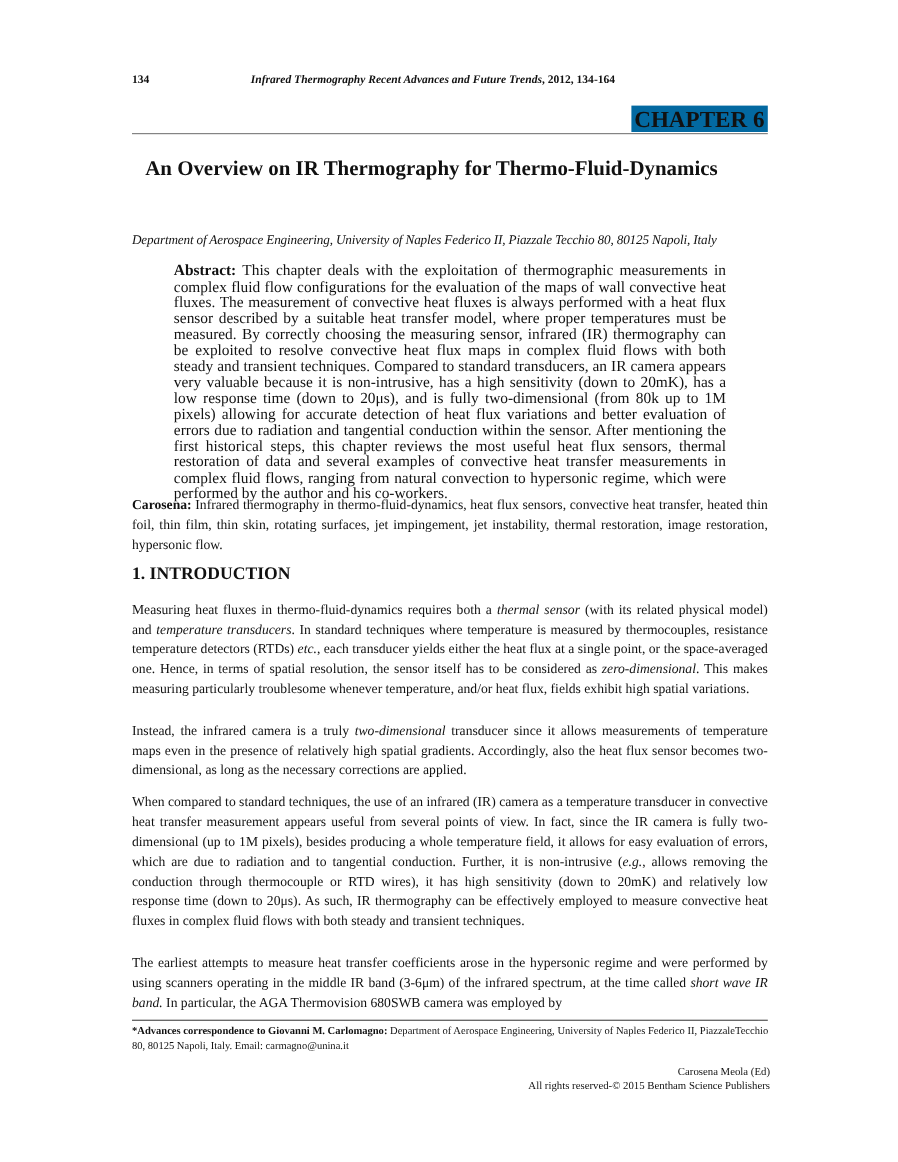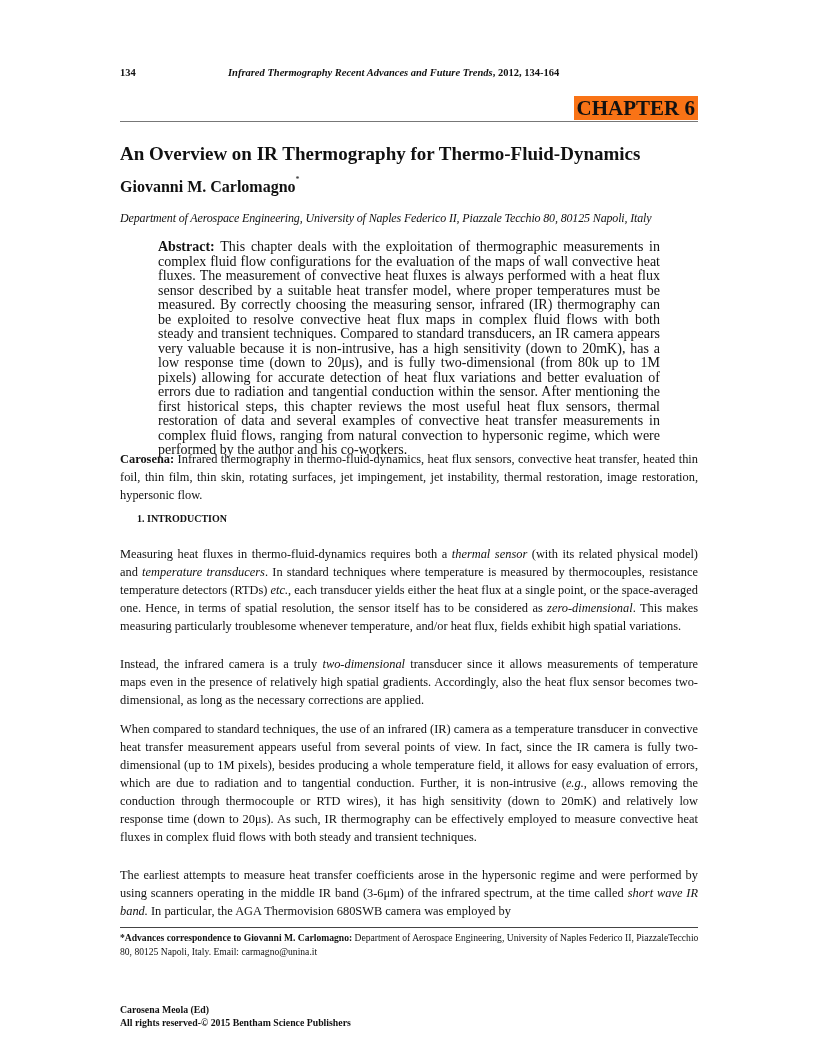--- a/index.html
+++ b/index.html
@@ -3,60 +3,57 @@
 <meta charset="utf-8">
 <style>
   html, body { margin: 0; padding: 0; background: #ffffff; }
   body { width: 816px; height: 1056px; position: relative; overflow: hidden; font-family: "Liberation Serif", serif; color: #111; }
   .page { position: absolute; left: 0; top: 0; width: 816px; height: 1056px; }
   .running-head { position: absolute; top: 67px; left: 120px; width: 580px; font-size: 10.5px; font-weight: bold; }
   .running-head .pn { position: absolute; left: 0; }
   .running-head .jt { position: absolute; left: 108px; font-style: italic; }
   .running-head .jt .upright { font-style: normal; }
   .chapter-wrap { position: absolute; top: 96px; right: 118px; }
-  .chapter { background: #f97316; font-size: 21px; font-weight: bold; padding: 0 3px; line-height: 24px; display: inline-block; }
+  .chapter { background: #0369a1; font-size: 21px; font-weight: bold; padding: 0 3px; line-height: 24px; display: inline-block; }
   .chapter-rule { position: absolute; top: 121px; left: 120px; width: 578px; height: 0; border-top: 1.5px solid #777; }
-  .title { position: absolute; top: 143px; left: 120px; font-size: 19px; font-weight: bold; }
+  .title { position: absolute; top: 143px; left: 132px; font-size: 19px; font-weight: bold; }
   .author { position: absolute; top: 175px; left: 120px; font-size: 16px; font-weight: bold; }
   .author sup { font-size: 8px; font-weight: normal; vertical-align: 10px; }
   .affil { position: absolute; top: 211px; left: 120px; font-size: 12px; font-style: italic; letter-spacing: -0.15px; }
   .abstract { position: absolute; top: 240px; left: 158px; width: 502px; font-size: 14px; line-height: 14.5px; text-align: justify; }
   .body-block { position: absolute; left: 120px; width: 578px; font-size: 12.4px; line-height: 18px; text-align: justify; }
   .kw { top: 450px; }
-  .sec { position: absolute; left: 120px; top: 513px; font-size: 10px; font-weight: bold; margin-left: 17px; }
+  .sec { position: absolute; left: 120px; top: 513px; font-size: 16px; font-weight: bold; }
   .p1 { top: 545px; }
   .p2 { top: 655px; }
   .p3 { top: 720px; }
   .p4 { top: 866px; }
   .foot-rule { position: absolute; top: 927px; left: 120px; width: 578px; border-top: 1px solid #444; }
   .footnote { position: absolute; top: 931px; left: 120px; width: 580px; font-size: 9.6px; line-height: 13.5px; }
-  .publisher { position: absolute; top: 1003px; left: 120px; width: 580px; text-align: left; font-size: 9.8px; font-weight: bold; line-height: 13px; }
+  .publisher { position: absolute; top: 968px; left: 120px; width: 580px; text-align: right; font-size: 9.8px; font-weight: normal; line-height: 13px; }
   b { font-weight: bold; }
   i { font-style: italic; }
 </style>
 </head>
 <body>
 
 <div class="page">
 
   <div class="running-head">
     <span class="pn">134</span>
     <span class="jt"><span>Infrared Thermography Recent Advances and Future Trends</span><span class="upright">, 2012, 134-164</span></span>
   </div>
 
   <div class="chapter-wrap">
     <span class="chapter">CHAPTER 6</span>
   </div>
   <div class="chapter-rule"></div>
 
   <div class="title">An Overview on IR Thermography for Thermo-Fluid-Dynamics</div>
 
-  <div class="author">
-    <span>Giovanni M. Carlomagno</span><sup>*</sup>
-  </div>
 
   <div class="affil">Department of Aerospace Engineering, University of Naples Federico II, Piazzale Tecchio 80, 80125 Napoli, Italy</div>
 
   <div class="abstract">
     <b>Abstract:</b><span> This chapter deals with the exploitation of thermographic measurements in complex fluid flow configurations for the evaluation of the maps of wall convective heat fluxes. The measurement of convective heat fluxes is always performed with a heat flux sensor described by a suitable heat transfer model, where proper temperatures must be measured. By correctly choosing the measuring sensor, infrared (IR) thermography can be exploited to resolve convective heat flux maps in complex fluid flows with both steady and transient techniques. Compared to standard transducers, an IR camera appears very valuable because it is non-intrusive, has a high sensitivity (down to 20mK), has a low response time (down to 20μs), and is fully two-dimensional (from 80k up to 1M pixels) allowing for accurate detection of heat flux variations and better evaluation of errors due to radiation and tangential conduction within the sensor. After mentioning the first historical steps, this chapter reviews the most useful heat flux sensors, thermal restoration of data and several examples of convective heat transfer measurements in complex fluid flows, ranging from natural convection to hypersonic regime, which were performed by the author and his co-workers.</span>
   </div>
 
   <div class="body-block kw">
     <b>Carosena:</b><span> Infrared thermography in thermo-fluid-dynamics, heat flux sensors, convective heat transfer, heated thin foil, thin film, thin skin, rotating surfaces, jet impingement, jet instability, thermal restoration, image restoration, hypersonic flow.</span>
   </div>

